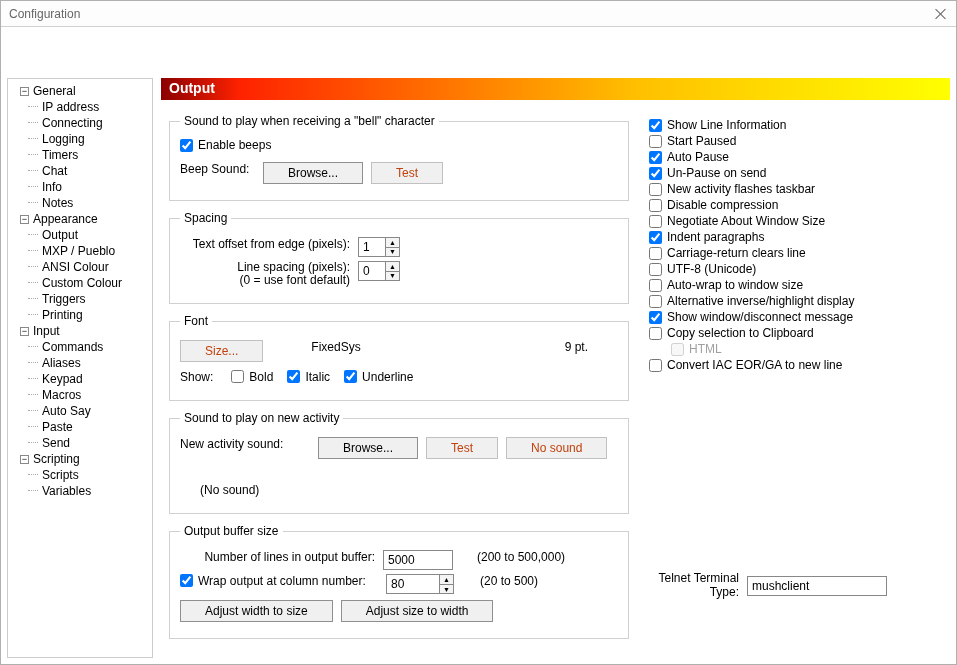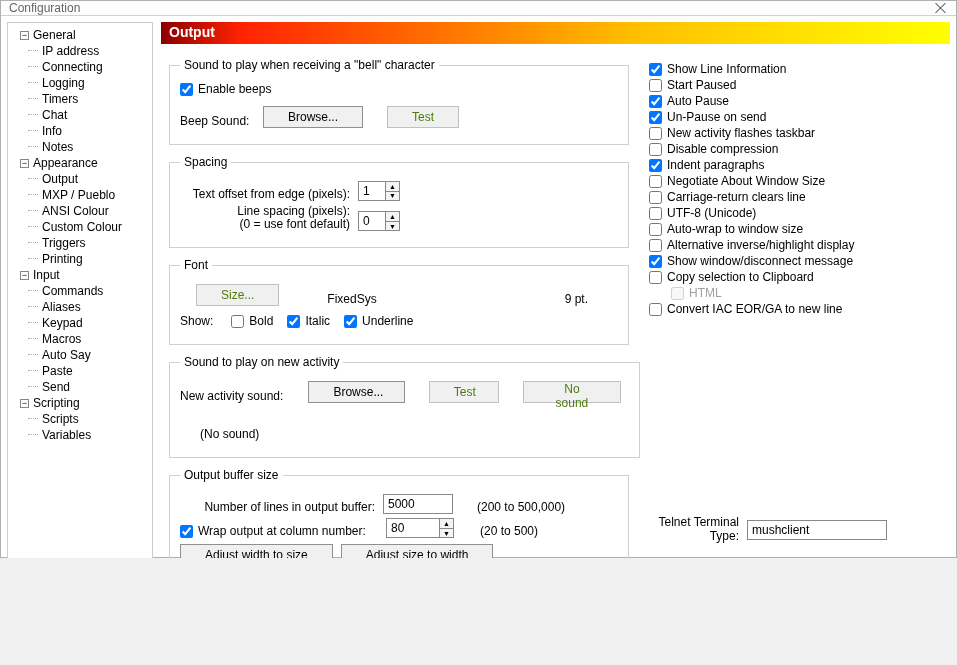--- a/index.html
+++ b/index.html
@@ -6,25 +6,26 @@
 body {
   margin: 0;
   font-family: "Segoe UI", Tahoma, Arial, sans-serif;
   font-size: 12px;
   background: #f0f0f0;
   color: #000;
   user-select: none;
 }
 .window {
   width: 957px;
-  height: 558px;
+  height: 665px;
   background: #fff;
   border: 1px solid #b0b0b0;
   display: flex;
   flex-direction: column;
+  gap: 45px;
 }
 .titlebar {
   height: 26px;
   display: flex;
   align-items: center;
   padding: 0 8px;
   background: #fdfdfd;
   border-bottom: 1px solid #d0d0d0;
   color: #666;
 }
@@ -105,33 +106,33 @@
 .left-col { width: 460px; }
 .right-col { flex: 1; padding-left: 20px; }
 
 fieldset {
   border: 1px solid #d0d0d0;
   margin: 8px 0 10px 0;
   padding: 8px 10px 12px 10px;
 }
 legend { padding: 0 4px; color: #000; }
 
-.row { display: flex; align-items: flex-end; margin: 4px 0; }
+.row { display: flex; align-items: flex-start; margin: 4px 0; }
 .row label.txt, .row span.txt { margin-right: 8px; }
 .ralign { text-align: right; }
 .btn {
   min-width: 70px; height: 22px;
   background: #f0f0f0;
   border: 1px solid #8f8f8f;
   padding: 0 24px;
   font-family: inherit; font-size: 12px;
   margin-right: 8px;
   cursor: pointer;
 }
-.btn:disabled { color: #4d7c0f; border-color:#c0c0c0; cursor: default; margin-left: 16px; }
+.btn:disabled { color: #c2410c; border-color:#c0c0c0; cursor: default; }
 .spin {
   display: inline-flex; align-items: stretch; height: 20px;
 }
 .spin input {
   width: 28px; height: 20px; border: 1px solid #888;
   padding: 0 4px; font-family: inherit; font-size: 12px;
 }
 .spin .arrows {
   display: flex; flex-direction: column;
   width: 14px; border: 1px solid #888; border-left: none;
@@ -397,26 +398,26 @@
             </div>
           <div class="chk">
               <input type="checkbox" style="">
               <span>New activity flashes taskbar</span>
             </div>
           <div class="chk">
               <input type="checkbox" style="">
               <span>Disable compression</span>
             </div>
           <div class="chk">
+              <input type="checkbox" style="">
+              <span>Negotiate About Window Size</span>
+            </div>
+          <div class="chk">
               <input type="checkbox" checked="" style="">
               <span>Indent paragraphs</span>
-            </div>
-          <div class="chk">
-              <input type="checkbox" style="">
-              <span>Negotiate About Window Size</span>
             </div>
           <div class="chk">
               <input type="checkbox" style="">
               <span>Carriage-return clears line</span>
             </div>
           <div class="chk">
               <input type="checkbox" style="">
               <span>UTF-8 (Unicode)</span>
             </div>
           <div class="chk">

